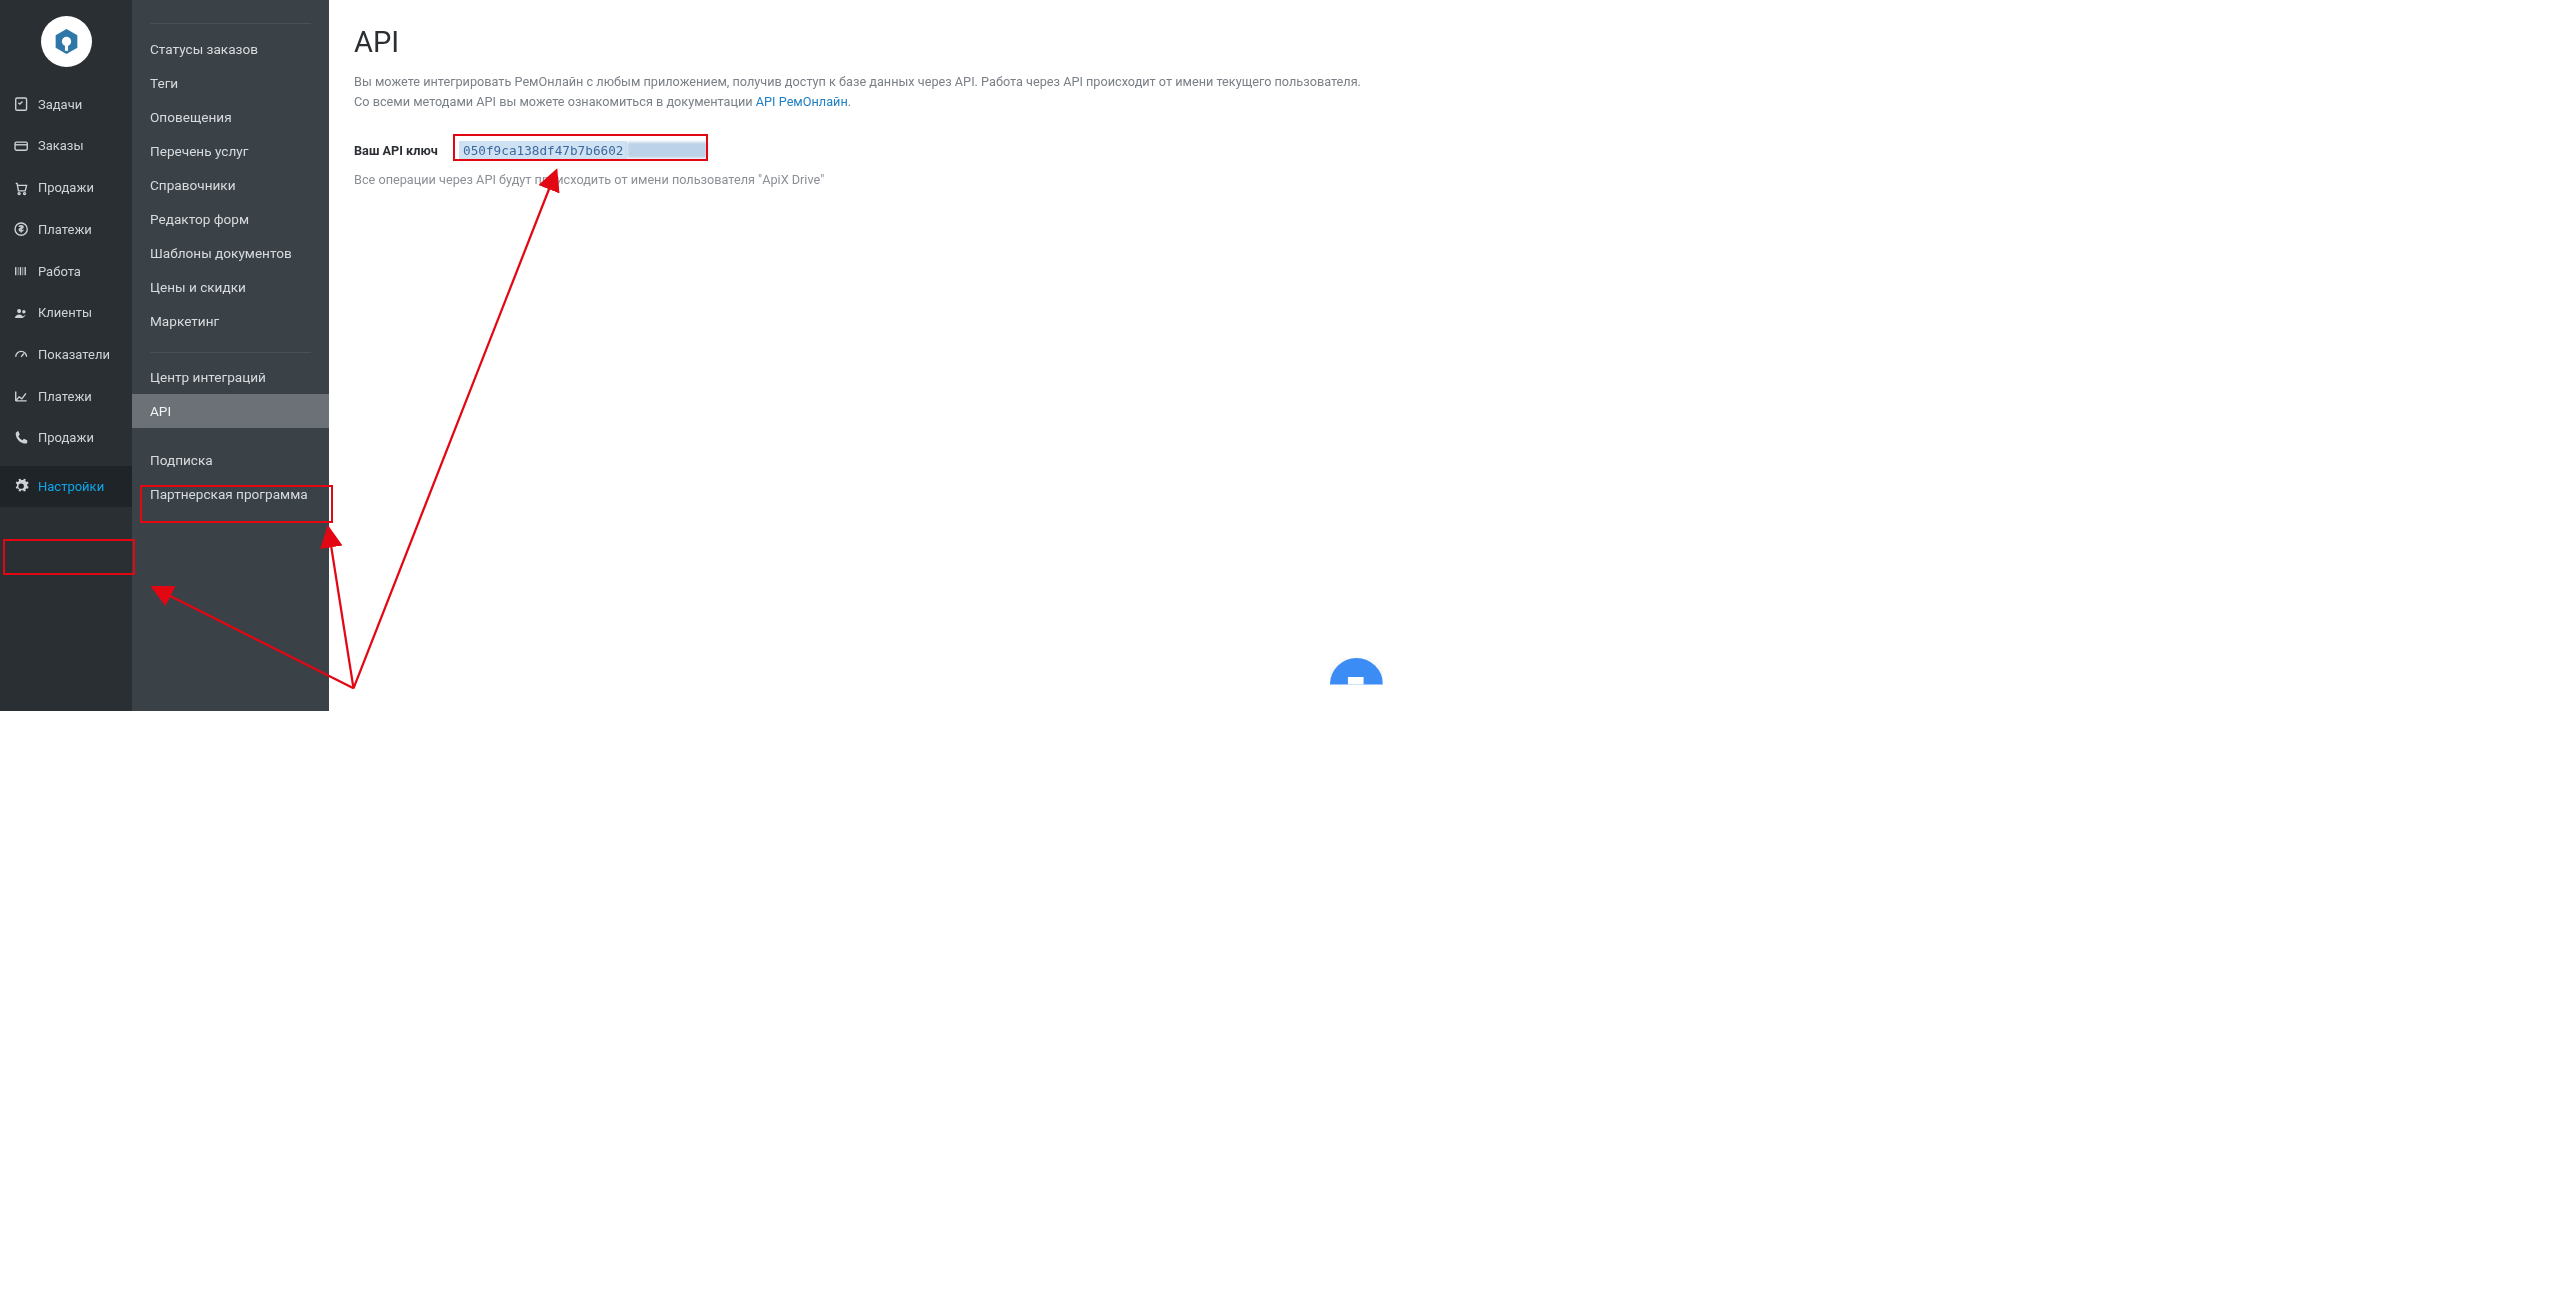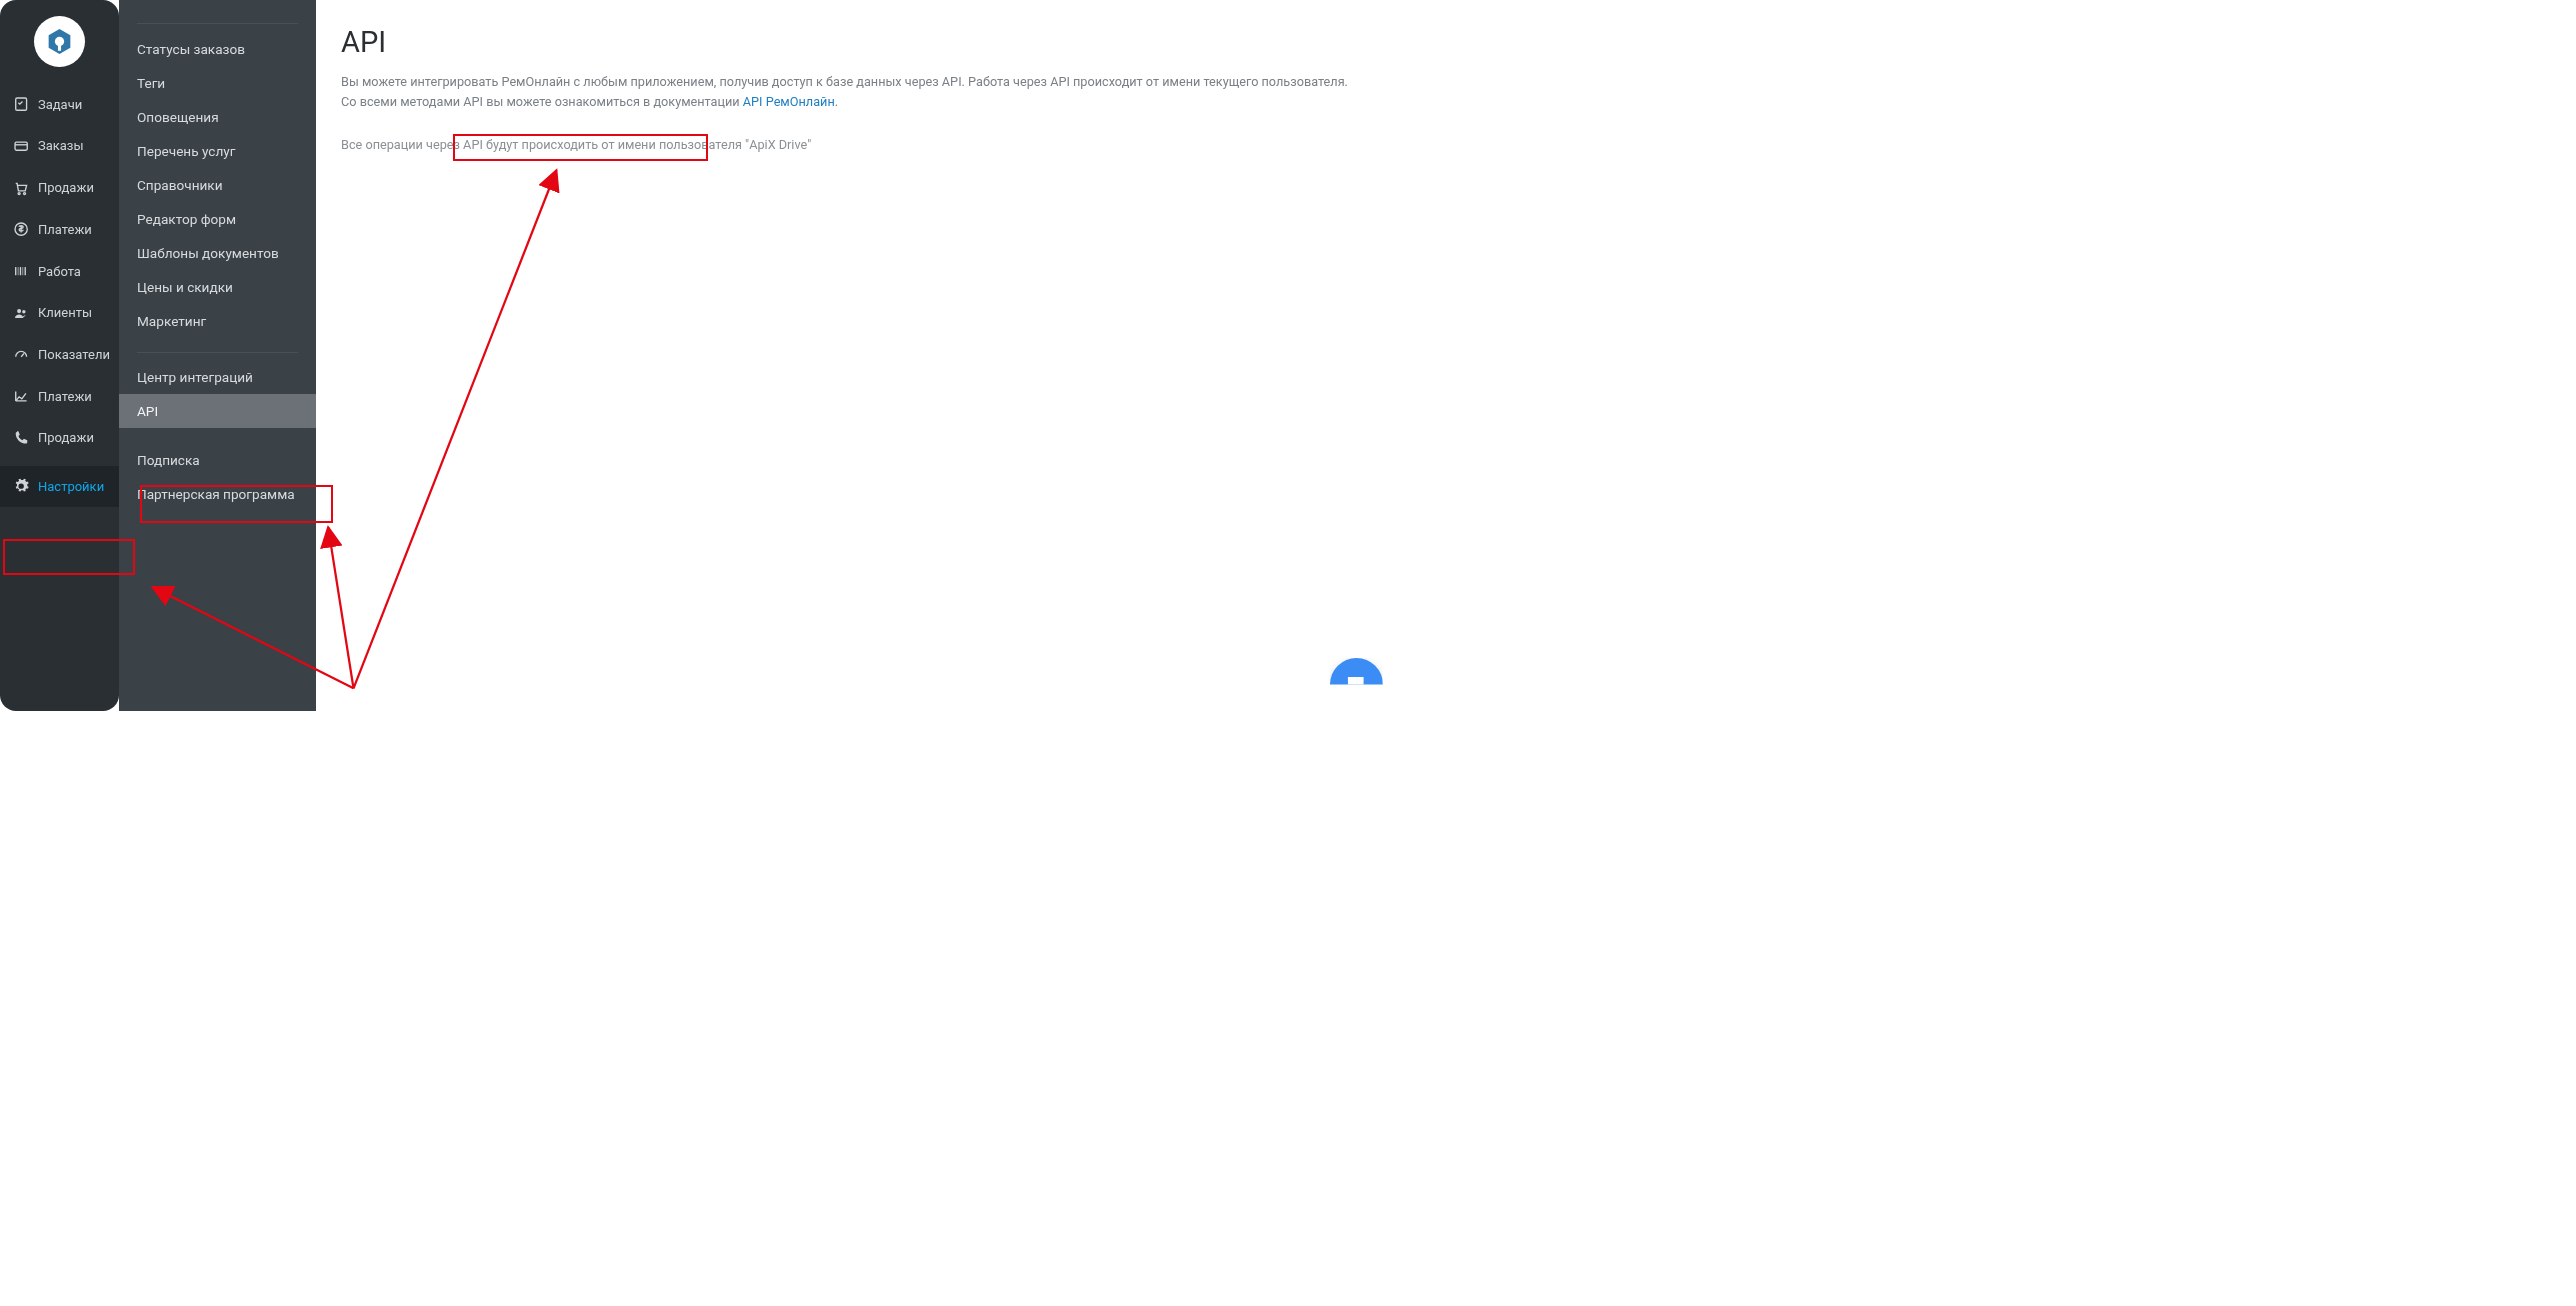--- a/index.html
+++ b/index.html
@@ -8,28 +8,27 @@
   font-size: 12.7px;
   color: #333;
   background: #fff;
   width: 1399px;
   height: 711px;
   overflow: hidden;
   position: relative;
 }
 .app { display: flex; height: 100%; }
 .sidebar-primary {
-  width: 119px;
+  width: 132px;
   background: #2a2f34;
   color: #aab1b8;
   display: flex;
   flex-direction: column;
   align-items: stretch;
   padding-top: 7.2px;
-  border-radius: 16px;
 }
 .logo-wrap {
   display: flex;
   justify-content: center;
   padding: 9px 0 16.3px 0;
 }
 .logo-circle {
   width: 51px; height: 51px;
   background: #fff;
   border-radius: 50%;
@@ -294,20 +293,27 @@
     </div>
   </div>
 
   <div class="main">
     <h1 class="page-title">API</h1>
     <p class="intro">
       <span>Вы можете интегрировать РемОнлайн с любым приложением, получив доступ к базе данных через API. Работа через API происходит от имени текущего пользователя. Со всеми методами API вы можете ознакомиться в документации </span>
       <a href="#">API РемОнлайн</a><span>.</span>
     </p>
 
+    <div class="keyrow">
+      <span class="keylabel">Ваш API ключ</span>
+      <span class="keybox">
+        <span class="keytext">050f9ca138df47b7b6602</span>
+          <span class="keyblur"></span>
+      </span>
+    </div>
     <p class="note">Все операции через API будут происходить от имени пользователя "ApiX Drive"</p>
   </div>
 
 </div>
 
 <div class="highlight-red" style="left:2.7px; top:539px; width:132px; height:36px;"></div>
 <div class="highlight-red" style="left:140px; top:485px; width:193px; height:38px;"></div>
 <div class="highlight-red" style="left:453px; top:134px; width:255px; height:27px;"></div>
 
 <svg class="arrow" width="1399" height="711" viewBox="0 0 1544 785">

